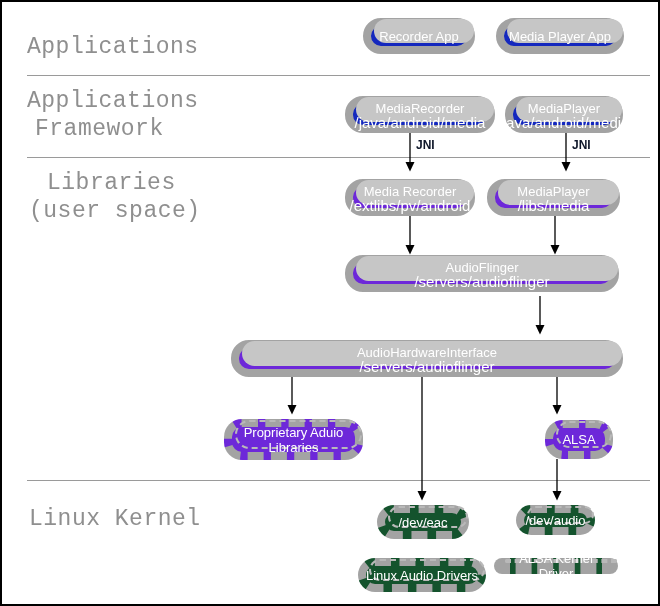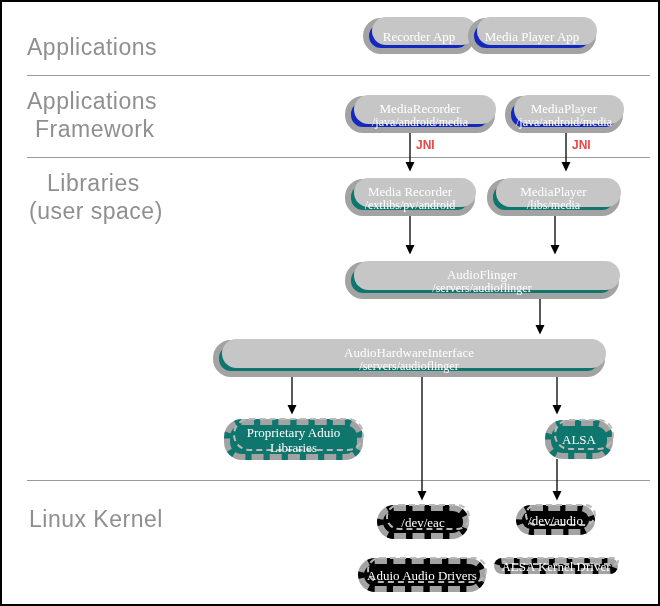--- a/index.html
+++ b/index.html
@@ -1,32 +1,32 @@
 <!DOCTYPE html>
 <html><head>
 <meta charset="utf-8">
 <style>
   html,body{margin:0;padding:0;background:#fff;font-family:"Liberation Sans","DejaVu Sans",sans-serif;}
   .canvas{position:relative;width:660px;height:606px;background:#ffffff;border:2px solid #000;box-sizing:border-box;overflow:hidden;}
   .divider{position:absolute;left:25px;width:623px;height:0;border-top:1px solid #9a9a9a;}
-  .sec-label{position:absolute;color:#8f8f8f;font-size:23px;line-height:28px;letter-spacing:.5px;white-space:nowrap;}
-  .pill{position:absolute;z-index:0;border-radius:18px;border:6px solid #a3a3a3;box-sizing:border-box;
+  .sec-label{position:absolute;color:#8f8f8f;font-size:23px;line-height:28px;letter-spacing:.5px;white-space:nowrap;font-family:Liberation Mono, monospace;}
+  .pill{position:absolute;z-index:0;border-radius:18px;border:8px solid #a3a3a3;box-sizing:border-box;
         display:flex;flex-direction:column;justify-content:center;align-items:center;
-        color:#fff;text-align:center;font-family:Liberation Serif, serif;}
+        color:#fff;text-align:center;}
   .pill::before{content:"";position:absolute;inset:-2px;border-radius:inherit;z-index:-1;
         transform:translate(5px,-5px);}
   .pill.solid::before{background:#c6c6c6;}
   .pill.dashed{border-style:dashed;}
   .pill.dashed::before{border:2px dashed #b9b9b9;background:transparent;}
   .blue{background:#1428be;}
-  .green{background:#0f766e;}
-  .red{background:#000000;}
+  .green{background:#6d28d9;}
+  .red{background:#14532d;}
   .pt{font-size:13px;line-height:15px;}
-  .ps{font-size:12px;line-height:13px;text-align:right;}
-  .jni{position:absolute;color:#ef4444;font-size:12px;font-weight:600;}
+  .ps{font-size:15px;line-height:13px;text-align:right;}
+  .jni{position:absolute;color:#0f172a;font-size:12px;font-weight:600;}
   svg.arrows{position:absolute;left:0;top:0;pointer-events:none;}
 </style>
 </head>
 <body>
 
 <div class="canvas">
 
   <div class="divider" style="top:73px"></div>
   <div class="divider" style="top:155px"></div>
   <div class="divider" style="top:478px"></div>
@@ -62,21 +62,21 @@
     <line x1="555" y1="375" x2="555" y2="410" stroke="#000" stroke-width="1.3" marker-end="url(#ah)"></line>
     <line x1="555" y1="457" x2="555" y2="496" stroke="#000" stroke-width="1.3" marker-end="url(#ah)"></line>
   </svg>
 
   <div class="jni" style="left:414px;top:136px">JNI</div>
   <div class="jni" style="left:570px;top:136px">JNI</div>
 
   <div class="pill blue solid" style="left:361px;top:16px;width:112px;height:36px">
     <div class="pt">Recorder App</div>
   </div>
-  <div class="pill blue solid" style="left:466px;top:16px;width:128px;height:36px">
+  <div class="pill blue solid" style="left:494px;top:16px;width:128px;height:36px">
     <div class="pt">Media Player App</div>
   </div>
 
   <div class="pill blue solid" style="left:343px;top:94px;width:150px;height:37px">
     <div class="pt">MediaRecorder</div>
     <div class="ps">/java/android/media</div>
   </div>
   <div class="pill blue solid" style="left:503px;top:94px;width:118px;height:37px">
     <div class="pt">MediaPlayer</div>
     <div class="ps">/java/android/media</div>
@@ -84,43 +84,43 @@
 
   <div class="pill green solid" style="left:343px;top:177px;width:130px;height:37px">
     <div class="pt">Media Recorder</div>
     <div class="ps">/extlibs/pv/android</div>
   </div>
   <div class="pill green solid" style="left:485px;top:177px;width:133px;height:37px">
     <div class="pt">MediaPlayer</div>
     <div class="ps">/libs/media</div>
   </div>
 
-  <div class="pill green solid" style="left:343px;top:260px;width:274px;height:37px">
+  <div class="pill green solid" style="left:343px;top:253px;width:274px;height:37px">
     <div class="pt">AudioFlinger</div>
     <div class="ps">/servers/audioflinger</div>
   </div>
 
-  <div class="pill green solid" style="left:211px;top:338px;width:392px;height:37px">
+  <div class="pill green solid" style="left:229px;top:338px;width:392px;height:37px">
     <div class="pt">AudioHardwareInterface</div>
     <div class="ps">/servers/audioflinger</div>
   </div>
 
   <div class="pill green dashed" style="left:222px;top:417px;width:139px;height:41px">
     <div class="pt" style="padding:0 10px">Proprietary Aduio Libraries</div>
   </div>
   <div class="pill green dashed" style="left:543px;top:418px;width:68px;height:39px">
     <div class="pt">ALSA</div>
   </div>
 
   <div class="pill red dashed" style="left:375px;top:503px;width:92px;height:34px">
     <div class="pt">/dev/eac</div>
   </div>
   <div class="pill red dashed" style="left:514px;top:503px;width:79px;height:30px">
     <div class="pt">/dev/audio</div>
   </div>
   <div class="pill red dashed" style="left:356px;top:556px;width:128px;height:34px">
-    <div class="pt">Aduio Audio Drivers</div>
+    <div class="pt">Linux Audio Drivers</div>
   </div>
   <div class="pill red dashed" style="left:492px;top:556px;width:124px;height:16px">
     <div class="pt">ALSA Kernel Driver</div>
   </div>
 
 </div>
 
 </body></html>

